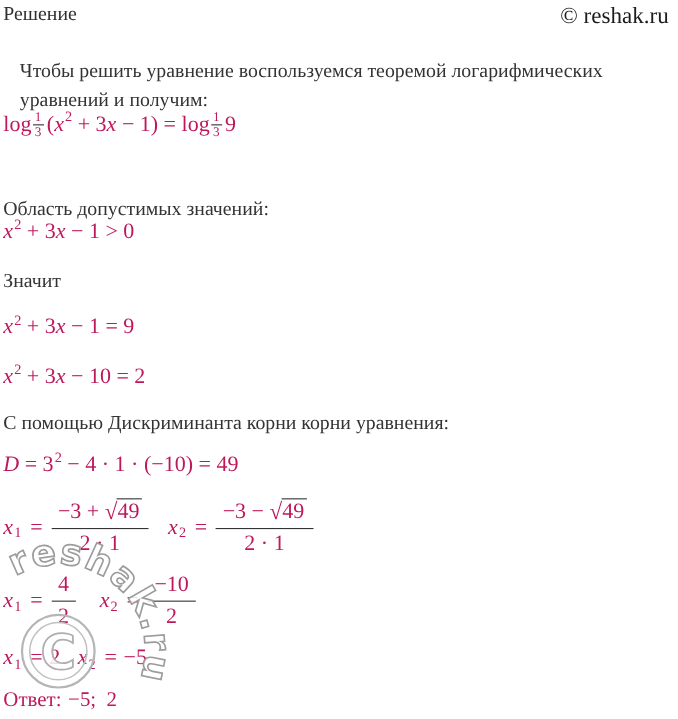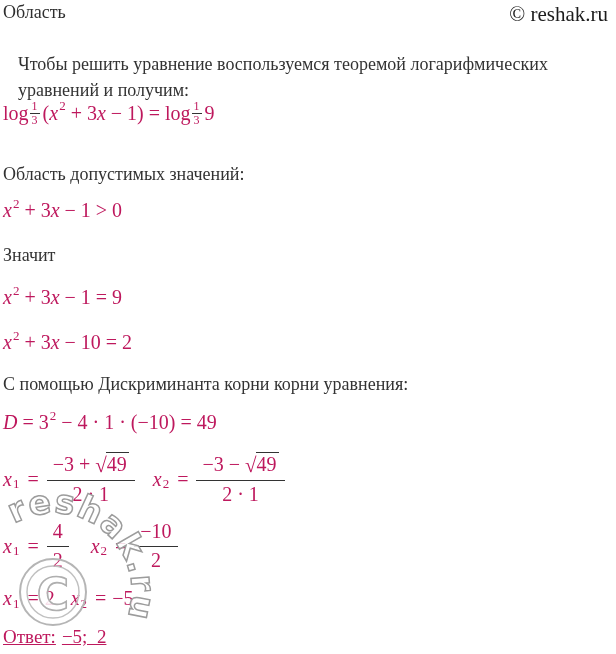--- a/index.html
+++ b/index.html
@@ -39,30 +39,30 @@
        fill:rgba(255,255,255,0.85);stroke:#afafaf;stroke-width:1.6;
        text-anchor:middle;dominant-baseline:central;}
   .wmtext{font-family:"DejaVu Sans",sans-serif;font-weight:bold;font-size:33px;
           fill:rgba(255,255,255,0.85);stroke:#9c9c9c;stroke-width:1.5;letter-spacing:2px;}
 </style>
 </head>
 <body>
 
 <div class="page">
 
-  <div class="abs title">Область</div>
+  <div class="abs title">Решение</div>
   <div class="copyright">© reshak.ru</div>
 
   <p class="abs intro">Чтобы решить уравнение воспользуемся теоремой логарифмических уравнений и получим:</p>
 
   <div class="abs mrow" style="top:100px;">
     <span>log</span><span class="logbase"><span class="lb-n">1</span><span class="lb-d">3</span></span><span>(</span><span class="it">x</span><span class="sup">2</span><span> + 3</span><span class="it">x</span><span> − 1) = </span><span>log</span><span class="logbase"><span class="lb-n">1</span><span class="lb-d">3</span></span><span>9</span>
   </div>
 
-  <div class="abs label" style="top:164px;text-align:center;">Область допустимых значений:</div>
+  <div class="abs label" style="top:179px;text-align:center;">Область допустимых значений:</div>
 
   <div class="abs mrow" style="top:199px;">
     <span class="it">x</span><span class="sup">2</span><span> + 3</span><span class="it">x</span><span> − 1 &gt; 0</span>
   </div>
 
   <div class="abs label" style="top:245px;">Значит</div>
 
   <div class="abs mrow" style="top:286px;">
     <span class="it">x</span><span class="sup">2</span><span> + 3</span><span class="it">x</span><span> − 1 = 9</span>
   </div>
@@ -85,21 +85,21 @@
   <div class="abs mrow" style="top:520px;">
     <span class="it">x</span><span class="sub">1</span><span class="eqsp">=</span><span class="frac"><span class="num">4</span><span class="den">2</span></span>
     <span class="it gap-md">x</span><span class="sub">2</span><span class="eqsp">=</span><span class="frac"><span class="num">−10</span><span class="den">2</span></span>
   </div>
 
   <div class="abs mrow" style="top:587px;">
     <span class="it">x</span><span class="sub">1</span><span class="eqsp">=</span><span>2</span>
     <span class="it gap-sm">x</span><span class="sub">2</span><span class="eqsp">=</span><span>−5</span>
   </div>
 
-  <div class="abs mrow" style="top:626px;font-size:19px;text-decoration:underline;">
+  <div class="abs mrow" style="top:626px;font-size:19px;">
     <span>Ответ:</span><span style="margin-left:6px;">−5;&nbsp; 2</span>
   </div>
 
   <svg class="watermark" width="250" height="190" viewBox="0 0 250 190">
     <defs>
       <path id="wmArc" d="M 14 58 A 78 78 0 0 1 124 159"></path>
     </defs>
     <circle class="wmc" cx="53" cy="126" r="33"></circle>
     <circle class="wmc2" cx="53" cy="126" r="26"></circle>
     <text class="wmC" x="53" y="128">C</text>

